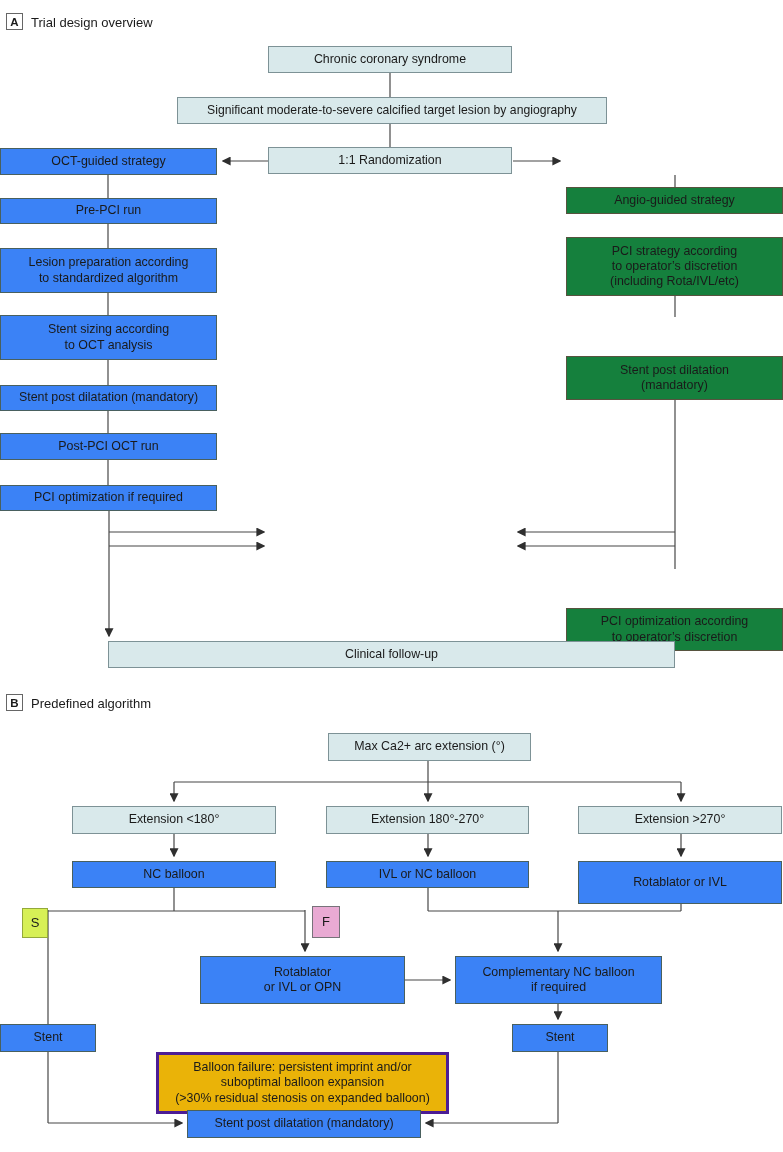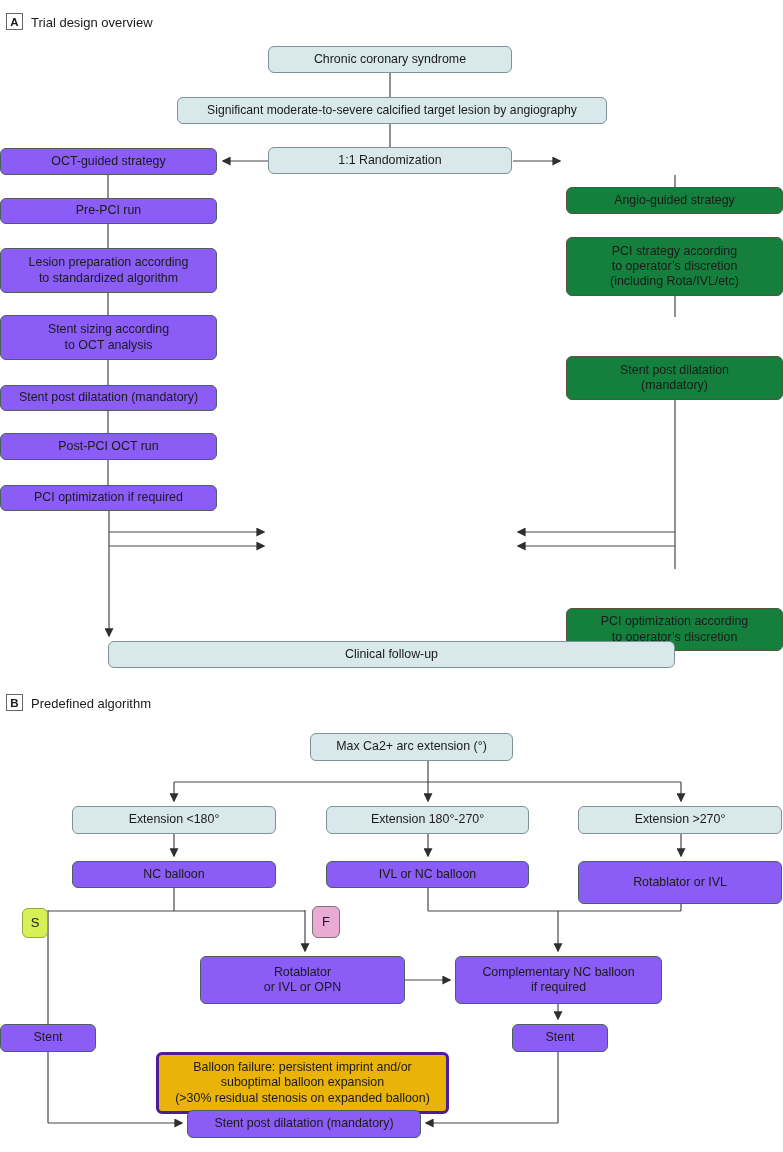--- a/index.html
+++ b/index.html
@@ -1,22 +1,22 @@
 <!DOCTYPE html>
 <html><head>
 <meta charset="utf-8">
 <style>
   html,body{margin:0;padding:0;background:#fff;}
   #fig{position:relative;width:783px;height:1152px;background:#ffffff;
        font-family:"Liberation Sans",sans-serif;color:#1a1a1a;overflow:hidden;}
   #wires{position:absolute;left:0;top:0;z-index:0;}
   .bx{position:absolute;box-sizing:border-box;display:flex;align-items:center;justify-content:center;
-      text-align:center;white-space:pre-line;font-size:12.4px;line-height:1.22;z-index:1;padding:1px 3px;border-radius:6px;}
+      text-align:center;white-space:pre-line;font-size:12.4px;line-height:1.22;z-index:1;padding:1px 3px;}
   .lb{background:#d9e9eb;border:1px solid #7d9296;}
-  .tl{background:#8b5cf6;border:1px solid #49605e;}
+  .tl{background:#3b82f6;border:1px solid #49605e;}
   .ol{background:#15803d;border:1px solid #57533f;margin-top:39px;}
   .wh{background:#eab308;border:3px solid #4c1d95;margin-top:28px;}
   .lime{background:#d7f056;border:1px solid #93a93a;font-size:13px;}
   .pink{background:#e9aad3;border:1px solid #77737a;font-size:13px;}
   .plabel{position:absolute;box-sizing:border-box;width:17px;height:17px;border:1px solid #666;
       background:#fff;display:flex;align-items:center;justify-content:center;
       font-size:11.5px;font-weight:bold;z-index:1;}
   .ptitle{position:absolute;font-size:13px;z-index:1;}
 </style>
 </head>
@@ -101,21 +101,21 @@
   <div class="bx ol" style="left:566px;top:317px;width:217px;height:44px">Stent post dilatation
 (mandatory)</div>
 
   <div class="bx ol" style="left:566px;top:569px;width:217px;height:43px">PCI optimization according
 to operator’s discretion</div>
   <div class="bx lb" style="left:108px;top:641px;width:567px;height:27px">Clinical follow-up</div>
 
   <div class="plabel" style="left:6px;top:694px">B</div>
   <div class="ptitle" style="left:31px;top:696px">Predefined algorithm</div>
 
-  <div class="bx lb" style="left:310px;top:733px;width:203px;height:28px">Max Ca2+ arc extension (°)</div>
+  <div class="bx lb" style="left:328px;top:733px;width:203px;height:28px">Max Ca2+ arc extension (°)</div>
 
   <div class="bx lb" style="left:72px;top:806px;width:204px;height:28px">Extension &lt;180°</div>
   <div class="bx lb" style="left:326px;top:806px;width:203px;height:28px">Extension 180°-270°</div>
   <div class="bx lb" style="left:578px;top:806px;width:204px;height:28px">Extension &gt;270°</div>
 
   <div class="bx tl" style="left:72px;top:861px;width:204px;height:27px">NC balloon</div>
   <div class="bx tl" style="left:326px;top:861px;width:203px;height:27px">IVL or NC balloon</div>
   <div class="bx tl" style="left:578px;top:861px;width:204px;height:43px">Rotablator or IVL</div>
 
   <div class="bx lime" style="left:22px;top:908px;width:26px;height:30px">S</div>

